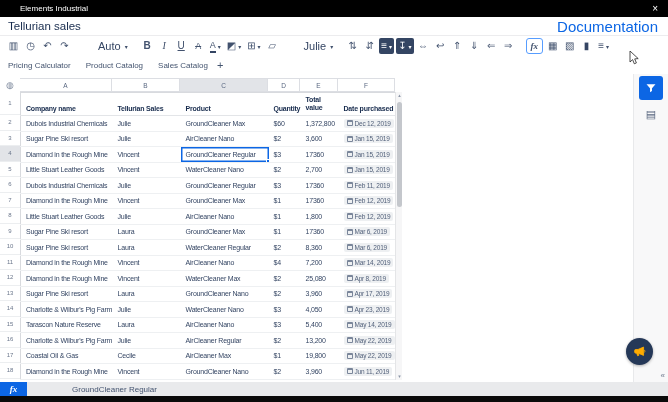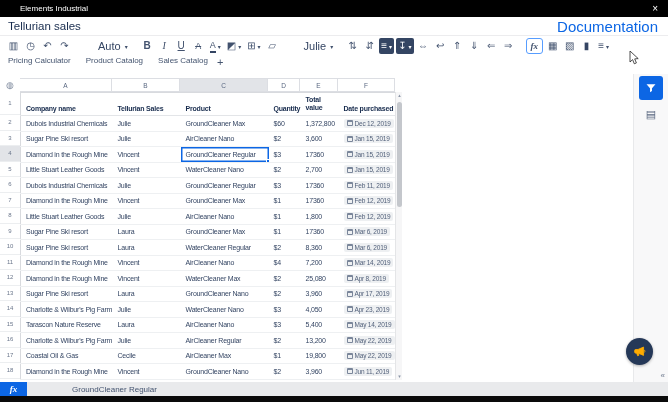--- a/index.html
+++ b/index.html
@@ -31,21 +31,21 @@
   .tbb.italic .g { font-style: italic; font-family: "Liberation Serif", serif; }
   .tbb.underline .g { text-decoration: underline; }
   .tbb.strike .g { text-decoration: line-through; font-size: 9px; }
   .tbb.tcolor .g { border-bottom: 2px solid #344563; line-height: 11px; font-size: 9px; }
   .tbb.fx { border: 1px solid #579dff; border-radius: 3px; padding: 0 4px; }
   .tbb.fx .g { font-style: italic; font-family: "Liberation Serif", serif; font-size: 9px; font-weight: bold; }
   .tbb.darkfill .g { color: #344563; }
   .tb-sp { display: inline-block; height: 1px; flex: 0 0 auto; }
 
   
-  .tabbar { height: 18px; display: flex; align-items: flex-start; gap: 9px; padding: 0 0 0 8px; }
+  .tabbar { height: 18px; display: flex; align-items: center; gap: 9px; padding: 0 0 0 8px; }
   .tab { font-size: 8px; color: #44546f; display: flex; align-items: center; cursor: pointer;
          position: relative; white-space: nowrap; }
   .tab.active { color: #0c66e4; }
   .tab.active::after { content: ""; position: absolute; left: -3px; right: -3px; bottom: 0;
                        height: 2px; background: #0c66e4; }
   .tab-add { font-size: 11px; color: #44546f; display: flex; align-items: center; cursor: pointer; }
 
   
   .sheet { position: absolute; top: 74px; left: 0; right: 0; bottom: 20px; background: #fff; }
 

